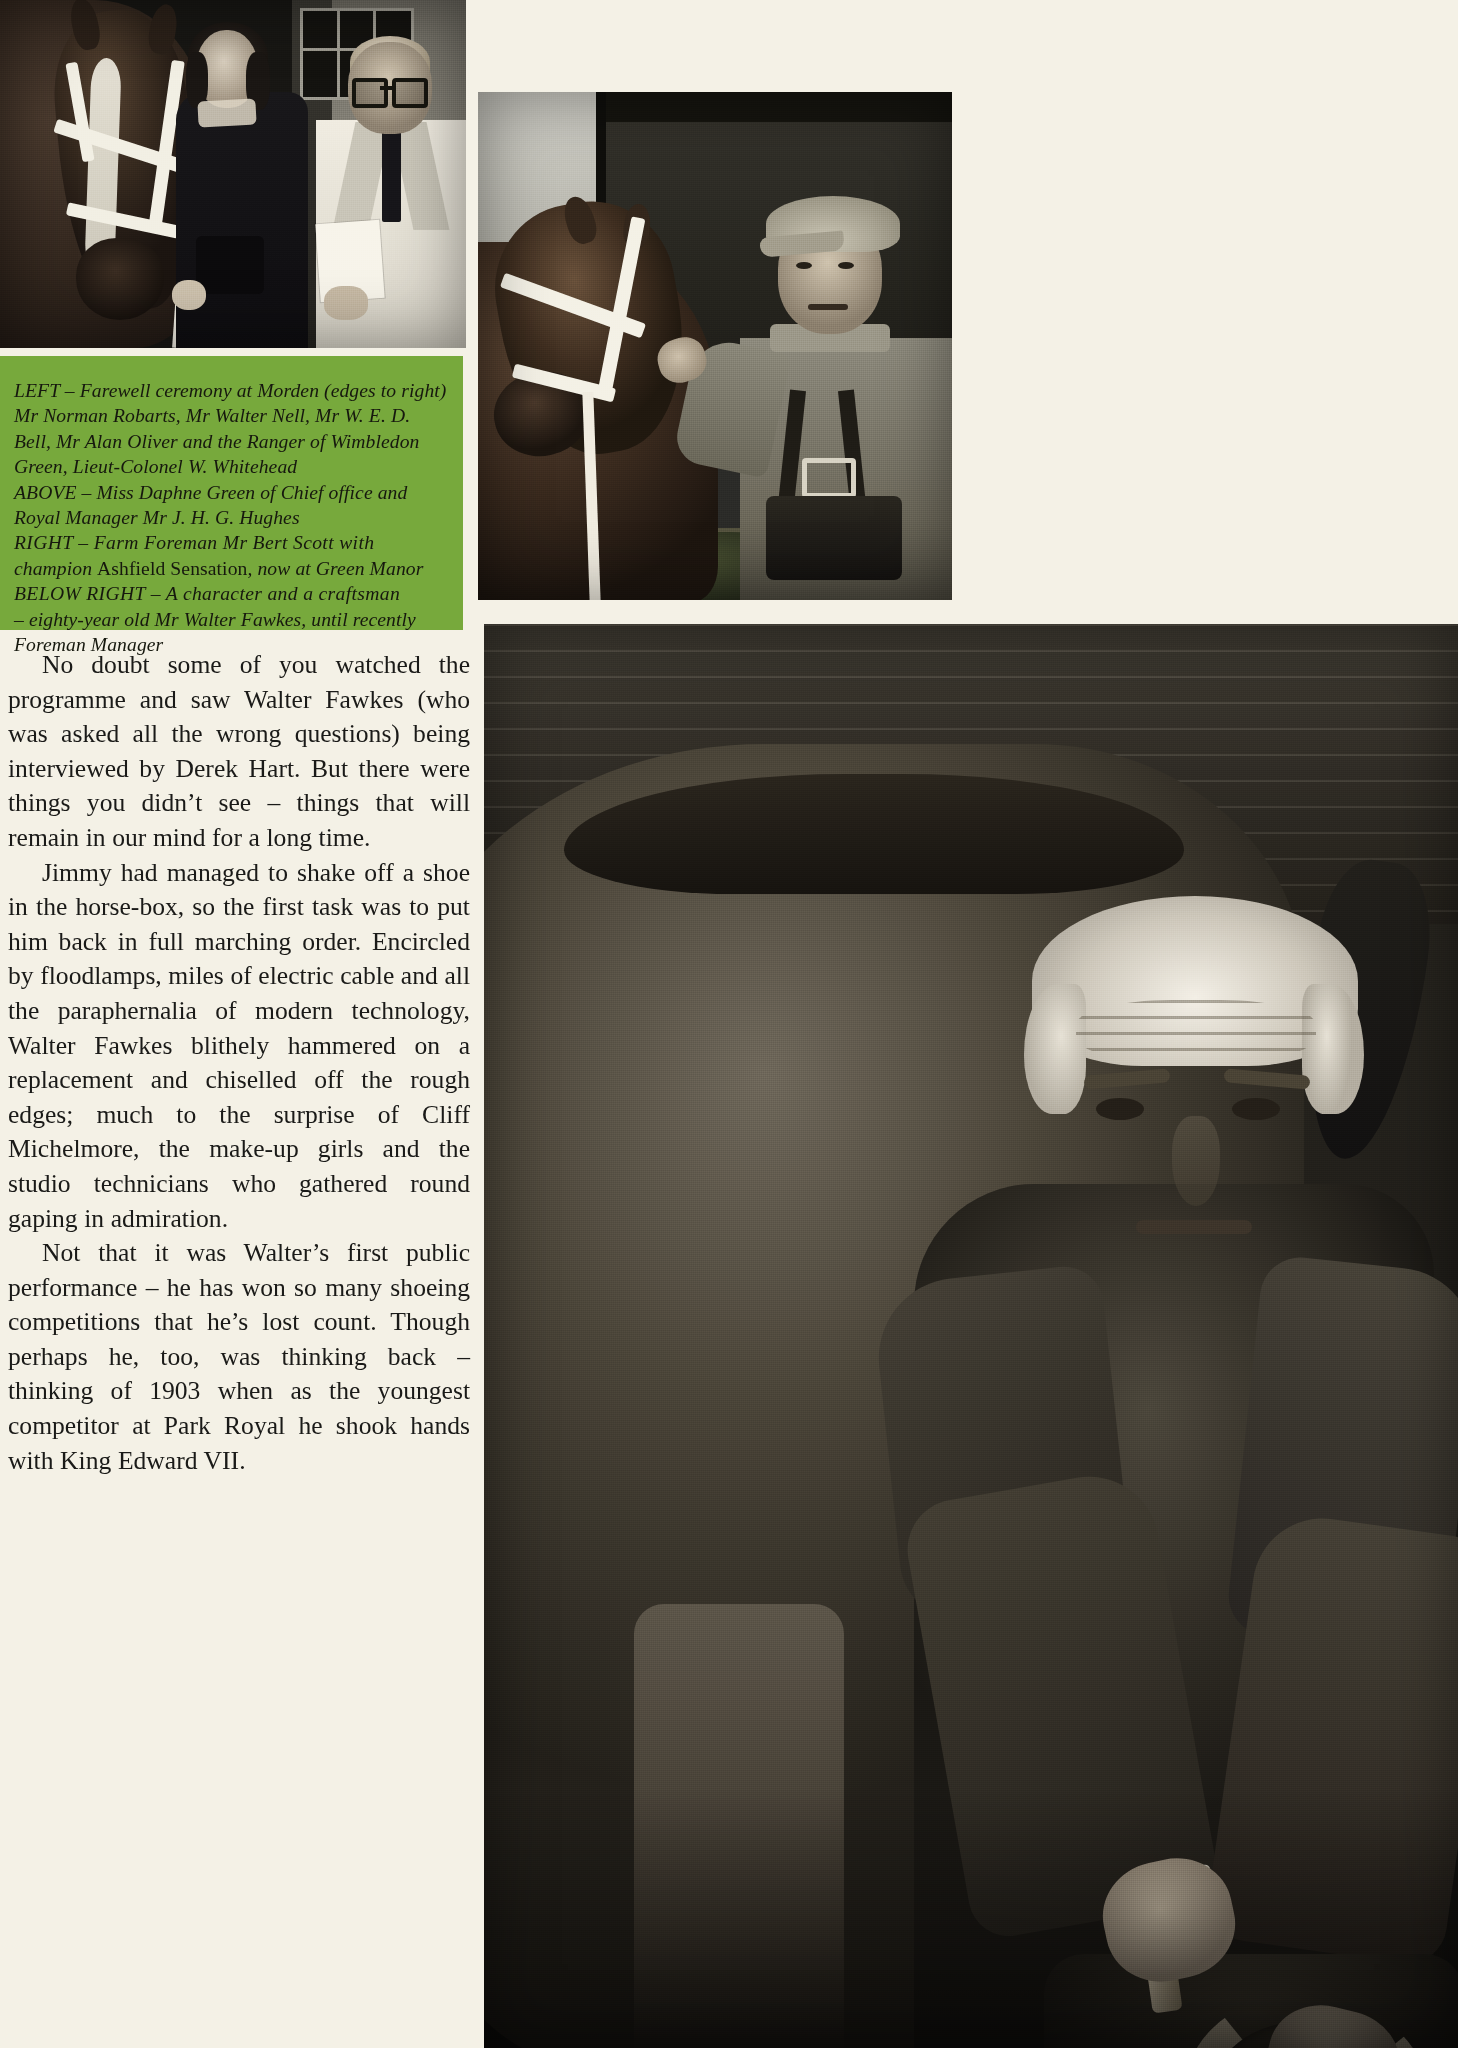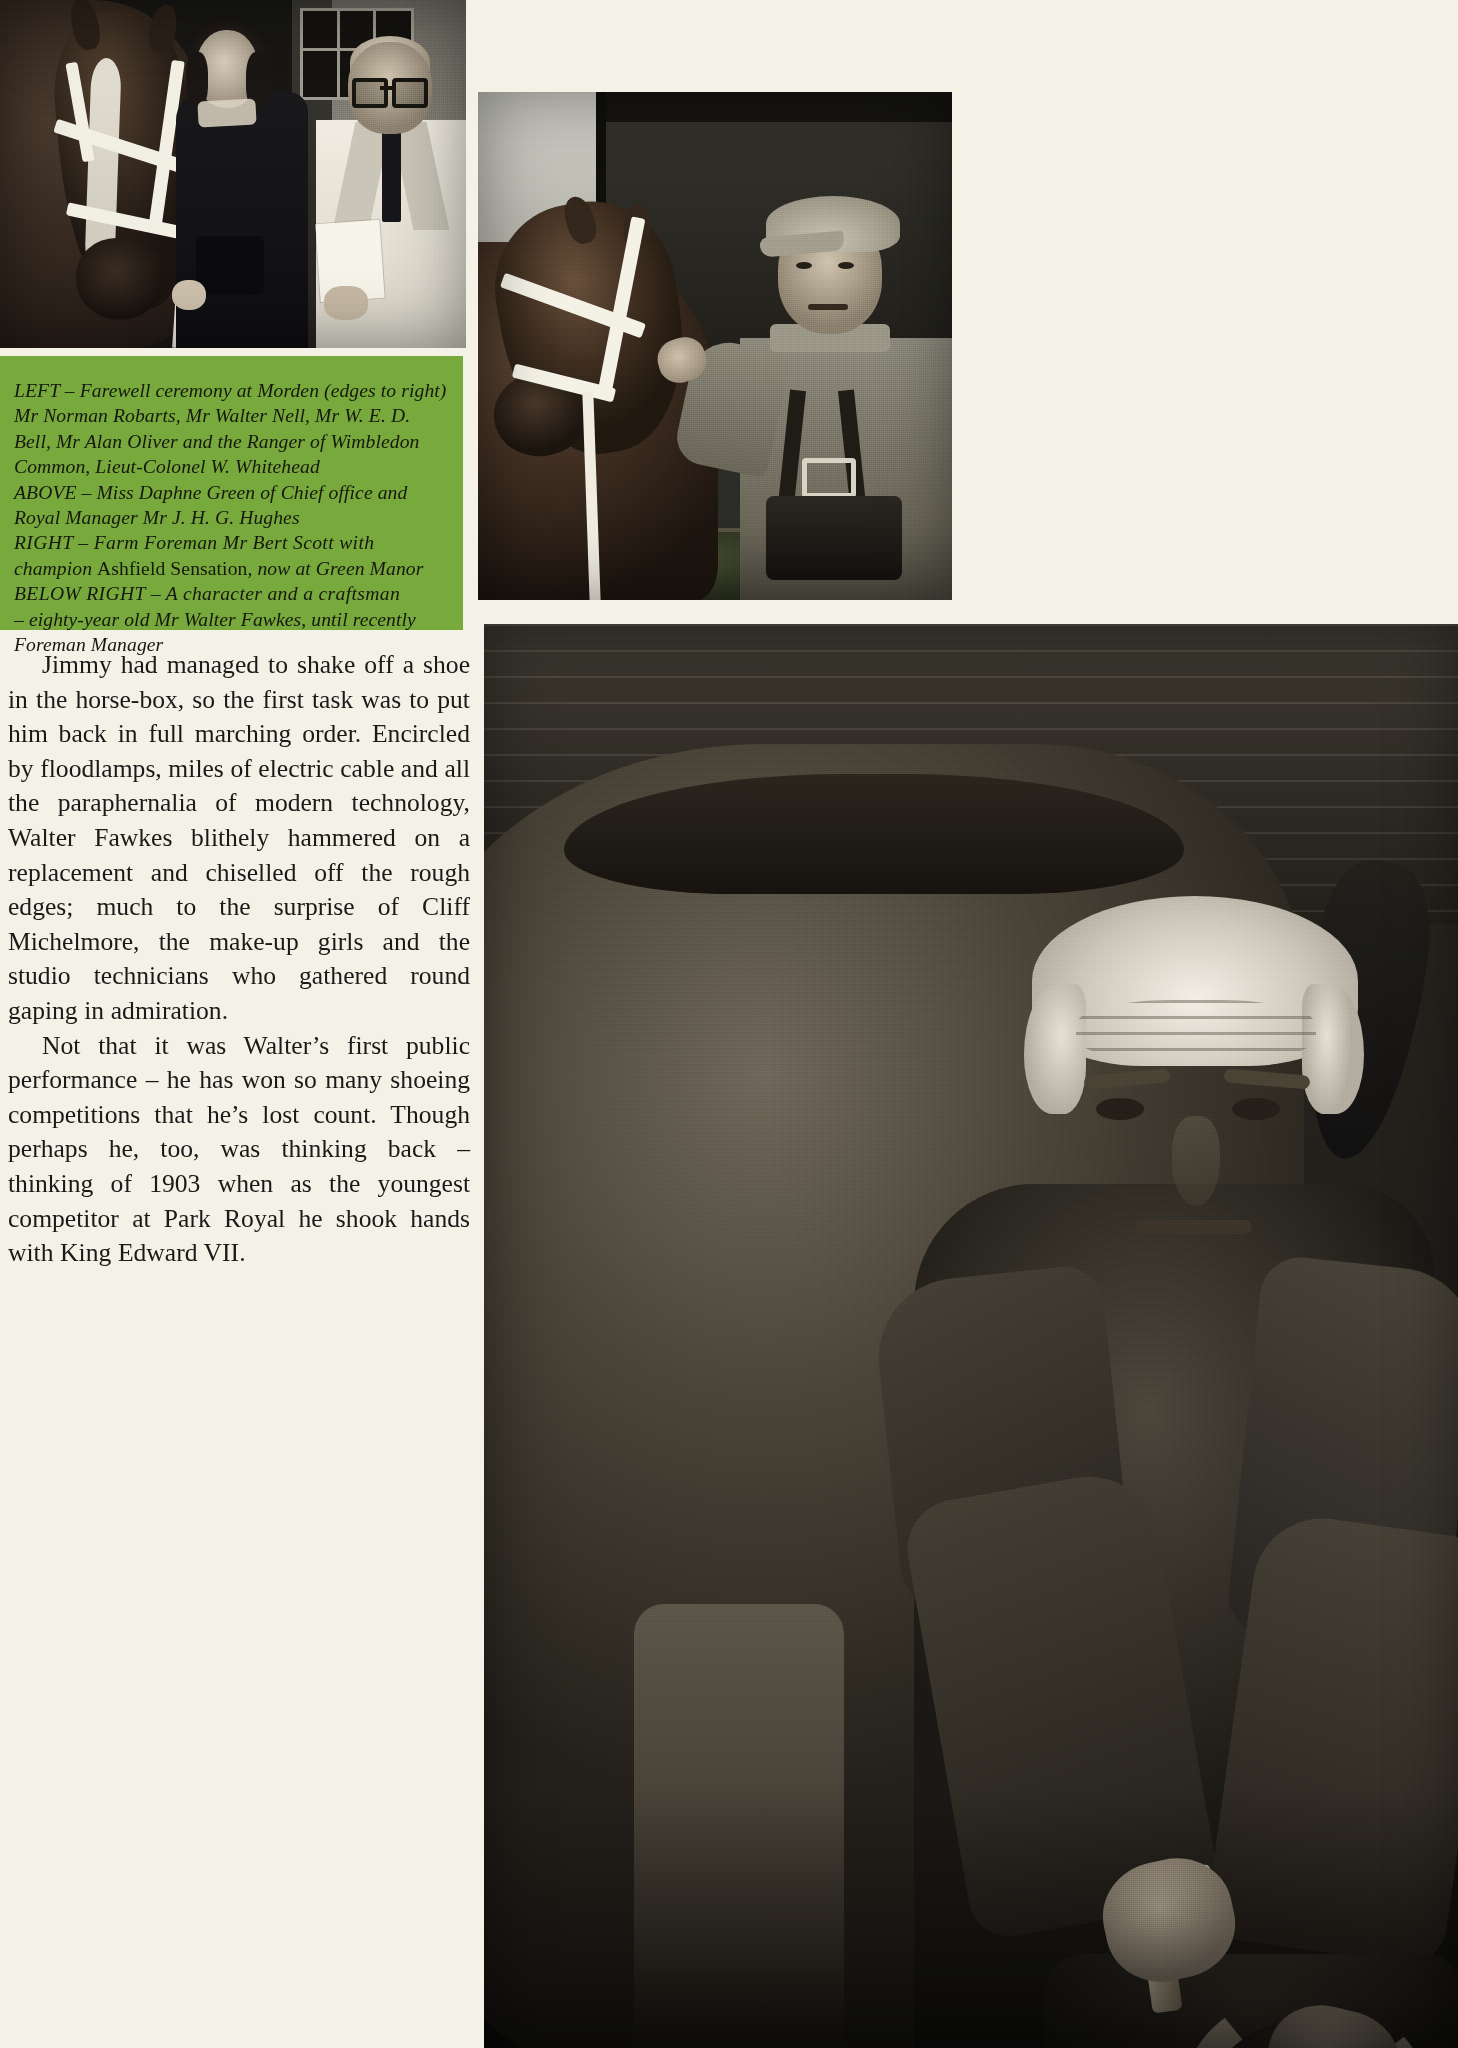--- a/index.html
+++ b/index.html
@@ -648,29 +648,30 @@
     </div>
     <div class="grain"></div>
     <div class="vig"></div>
   </div>
 
   <div id="caption-block">
     <div id="caption-inner">
       <span class="ln">LEFT – Farewell ceremony at Morden (edges to right)</span>
       <span class="ln">Mr Norman Robarts, Mr Walter Nell, Mr W. E. D.</span>
       <span class="ln">Bell, Mr Alan Oliver and the Ranger of Wimbledon</span>
-      <span class="ln">Common, Lieut-Colonel W. Whitehead</span>
+      <span class="ln">Green, Lieut-Colonel W. Whitehead</span>
       <span class="ln">ABOVE – Miss Daphne Green of Chief office and</span>
       <span class="ln">Royal Manager Mr J. H. G. Hughes</span>
       <span class="ln justify-ish">RIGHT – Farm Foreman Mr Bert Scott with</span>
       <span class="ln"><span>champion </span><span class="roman">Ashfield Sensation</span><span>, now at Green Manor</span></span>
       <span class="ln justify-ish">BELOW RIGHT – A character and a craftsman</span>
       <span class="ln">– eighty-year old Mr Walter Fawkes, until recently</span>
       <span class="ln">Foreman Manager</span>
     </div>
   </div>
 
   <div id="article">
+    <p class="first">No doubt some of you watched the programme and saw Walter Fawkes (who was asked all the wrong questions) being interviewed by Derek Hart. But there were things you didn’t see – things that will remain in our mind for a long time.</p>
     <p>Jimmy had managed to shake off a shoe in the horse-box, so the first task was to put him back in full marching order. Encircled by floodlamps, miles of electric cable and all the paraphernalia of modern technology, Walter Fawkes blithely hammered on a replacement and chiselled off the rough edges; much to the surprise of Cliff Michelmore, the make-up girls and the studio technicians who gathered round gaping in admiration.</p>
     <p>Not that it was Walter’s first public performance – he has won so many shoeing competitions that he’s lost count. Though perhaps he, too, was thinking back – thinking of 1903 when as the youngest competitor at Park Royal he shook hands with King Edward VII.</p>
   </div>
 
 </div>
 
 </body></html>

